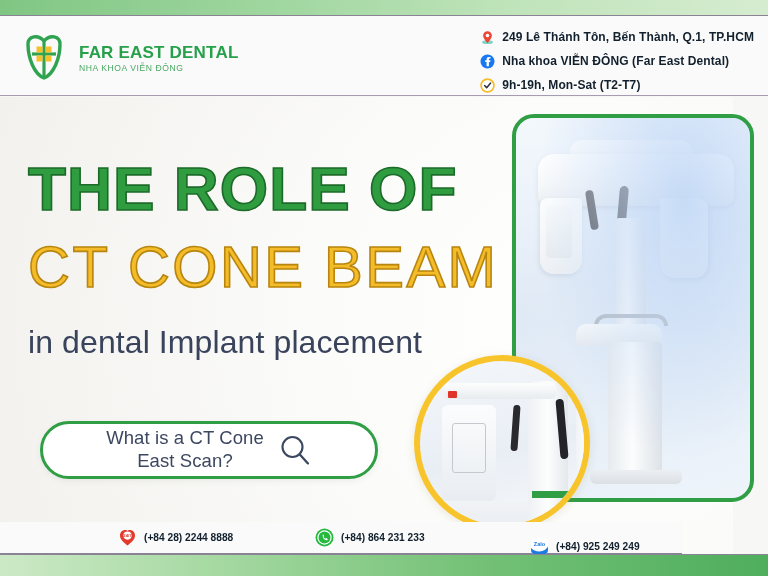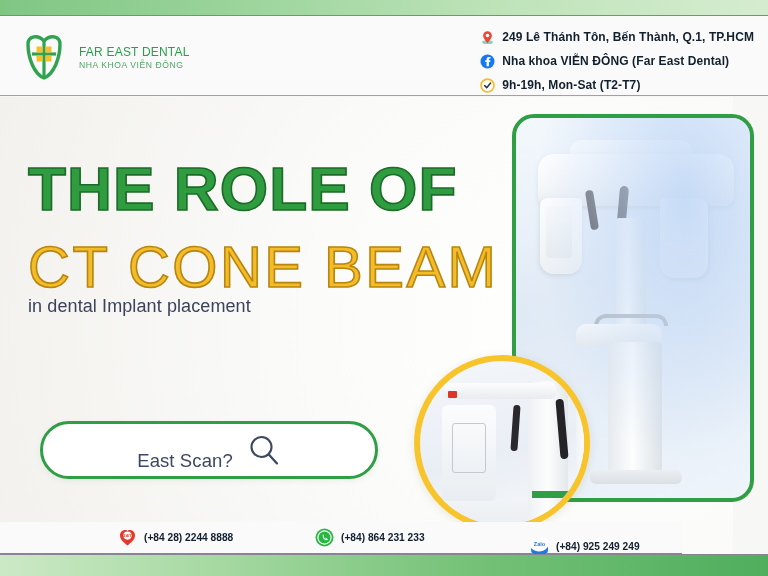--- a/index.html
+++ b/index.html
@@ -30,21 +30,21 @@
     border-bottom:1.5px solid #a79bb2;
   }
 
   .logo-block {
     position:absolute; left:18px; top:16px;
     display:flex; align-items:center; gap:9px;
   }
   .logo-mark { width:52px; height:50px; }
   .logo-text { line-height:1; padding-top:2px; }
   .logo-title {
-    font-size:12px; font-weight:normal; color:#27a04a;
+    font-size:17px; font-weight:bold; color:#27a04a;
     letter-spacing:.2px;
   }
   .logo-sub {
     font-size:8.6px; color:#4aa861; letter-spacing:.55px;
     margin-top:3px;
   }
 
   .contact-col {
     position:absolute; right:14px; top:12px;
     display:flex; flex-direction:column; gap:6px;
@@ -187,22 +187,22 @@
     transform-origin:left center;
   }
   .h-line2 {
     font-size:58px; font-weight:normal; color:#f5bc2a;
     letter-spacing:2.5px; line-height:1;
     -webkit-text-stroke:1.6px #b8860f;
     margin-top:18px;
     white-space:nowrap;
   }
   .h-line3 {
-    font-size:18px; color:#39435c; font-weight:normal;
-    letter-spacing:.1px; white-space:nowrap;
+    font-size:32px; color:#39435c; font-weight:normal;
+    margin-top:28px; letter-spacing:.1px; white-space:nowrap;
   }
 
   
   .search-pill {
     position:absolute; left:40px; top:324px;
     width:338px; height:58px;
     border:3.5px solid #2f9e44;
     border-radius:32px;
     background:#ffffff;
     display:flex; align-items:center; justify-content:center;
@@ -326,21 +326,21 @@
     <div class="ins ins-red"></div>
     <div class="ins ins-panel"></div>
     <div class="ins ins-panel-in"></div>
     <div class="ins ins-h1"></div>
     <div class="ins ins-h2"></div>
     <div class="ins ins-green"></div>
   </div>
 
   <div class="search-pill">
     <span class="search-text">
-      <br>
+      <span>What is a CT Cone</span><br>
       <span>East Scan?</span>
     </span>
     <span class="search-icon">
       <svg viewBox="0 0 34 34" width="34" height="34">
         <circle cx="14.5" cy="14" r="10" fill="none" stroke="#3c4760" stroke-width="2.1"></circle>
         <line x1="21.8" y1="21.4" x2="30" y2="30.4" stroke="#3c4760" stroke-width="2.3" stroke-linecap="round"></line>
       </svg>
     </span>
   </div>
 

